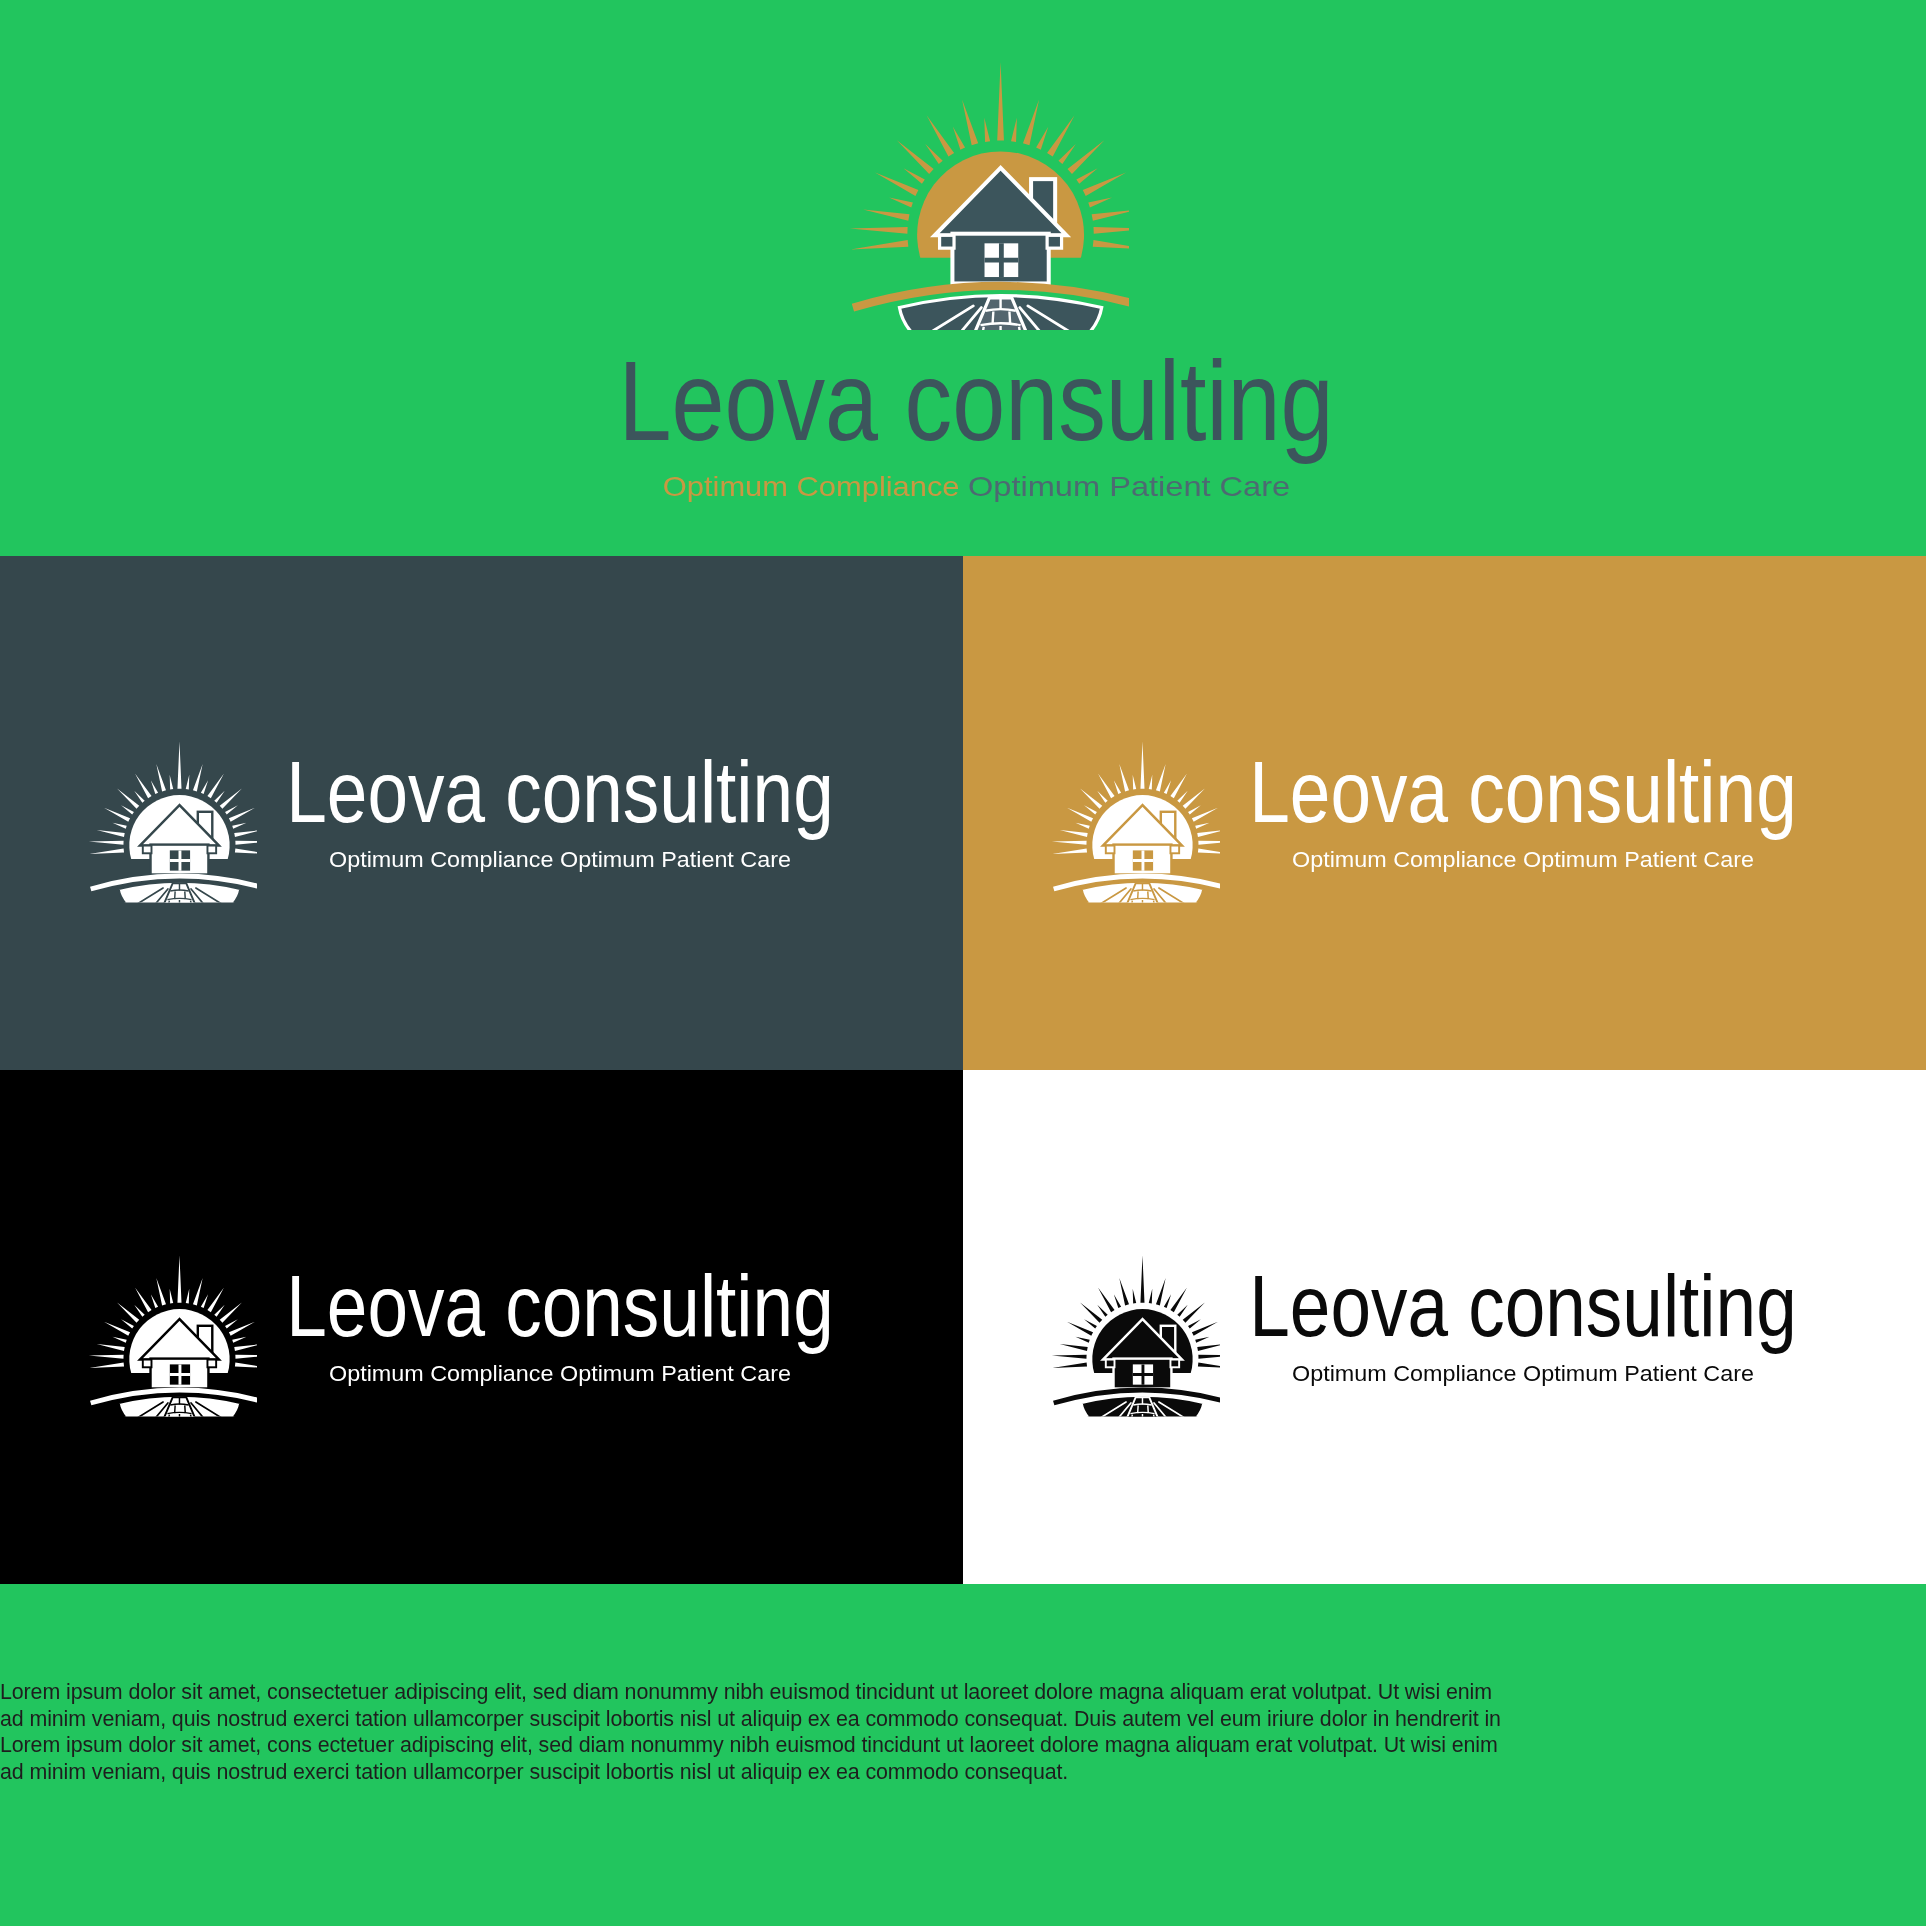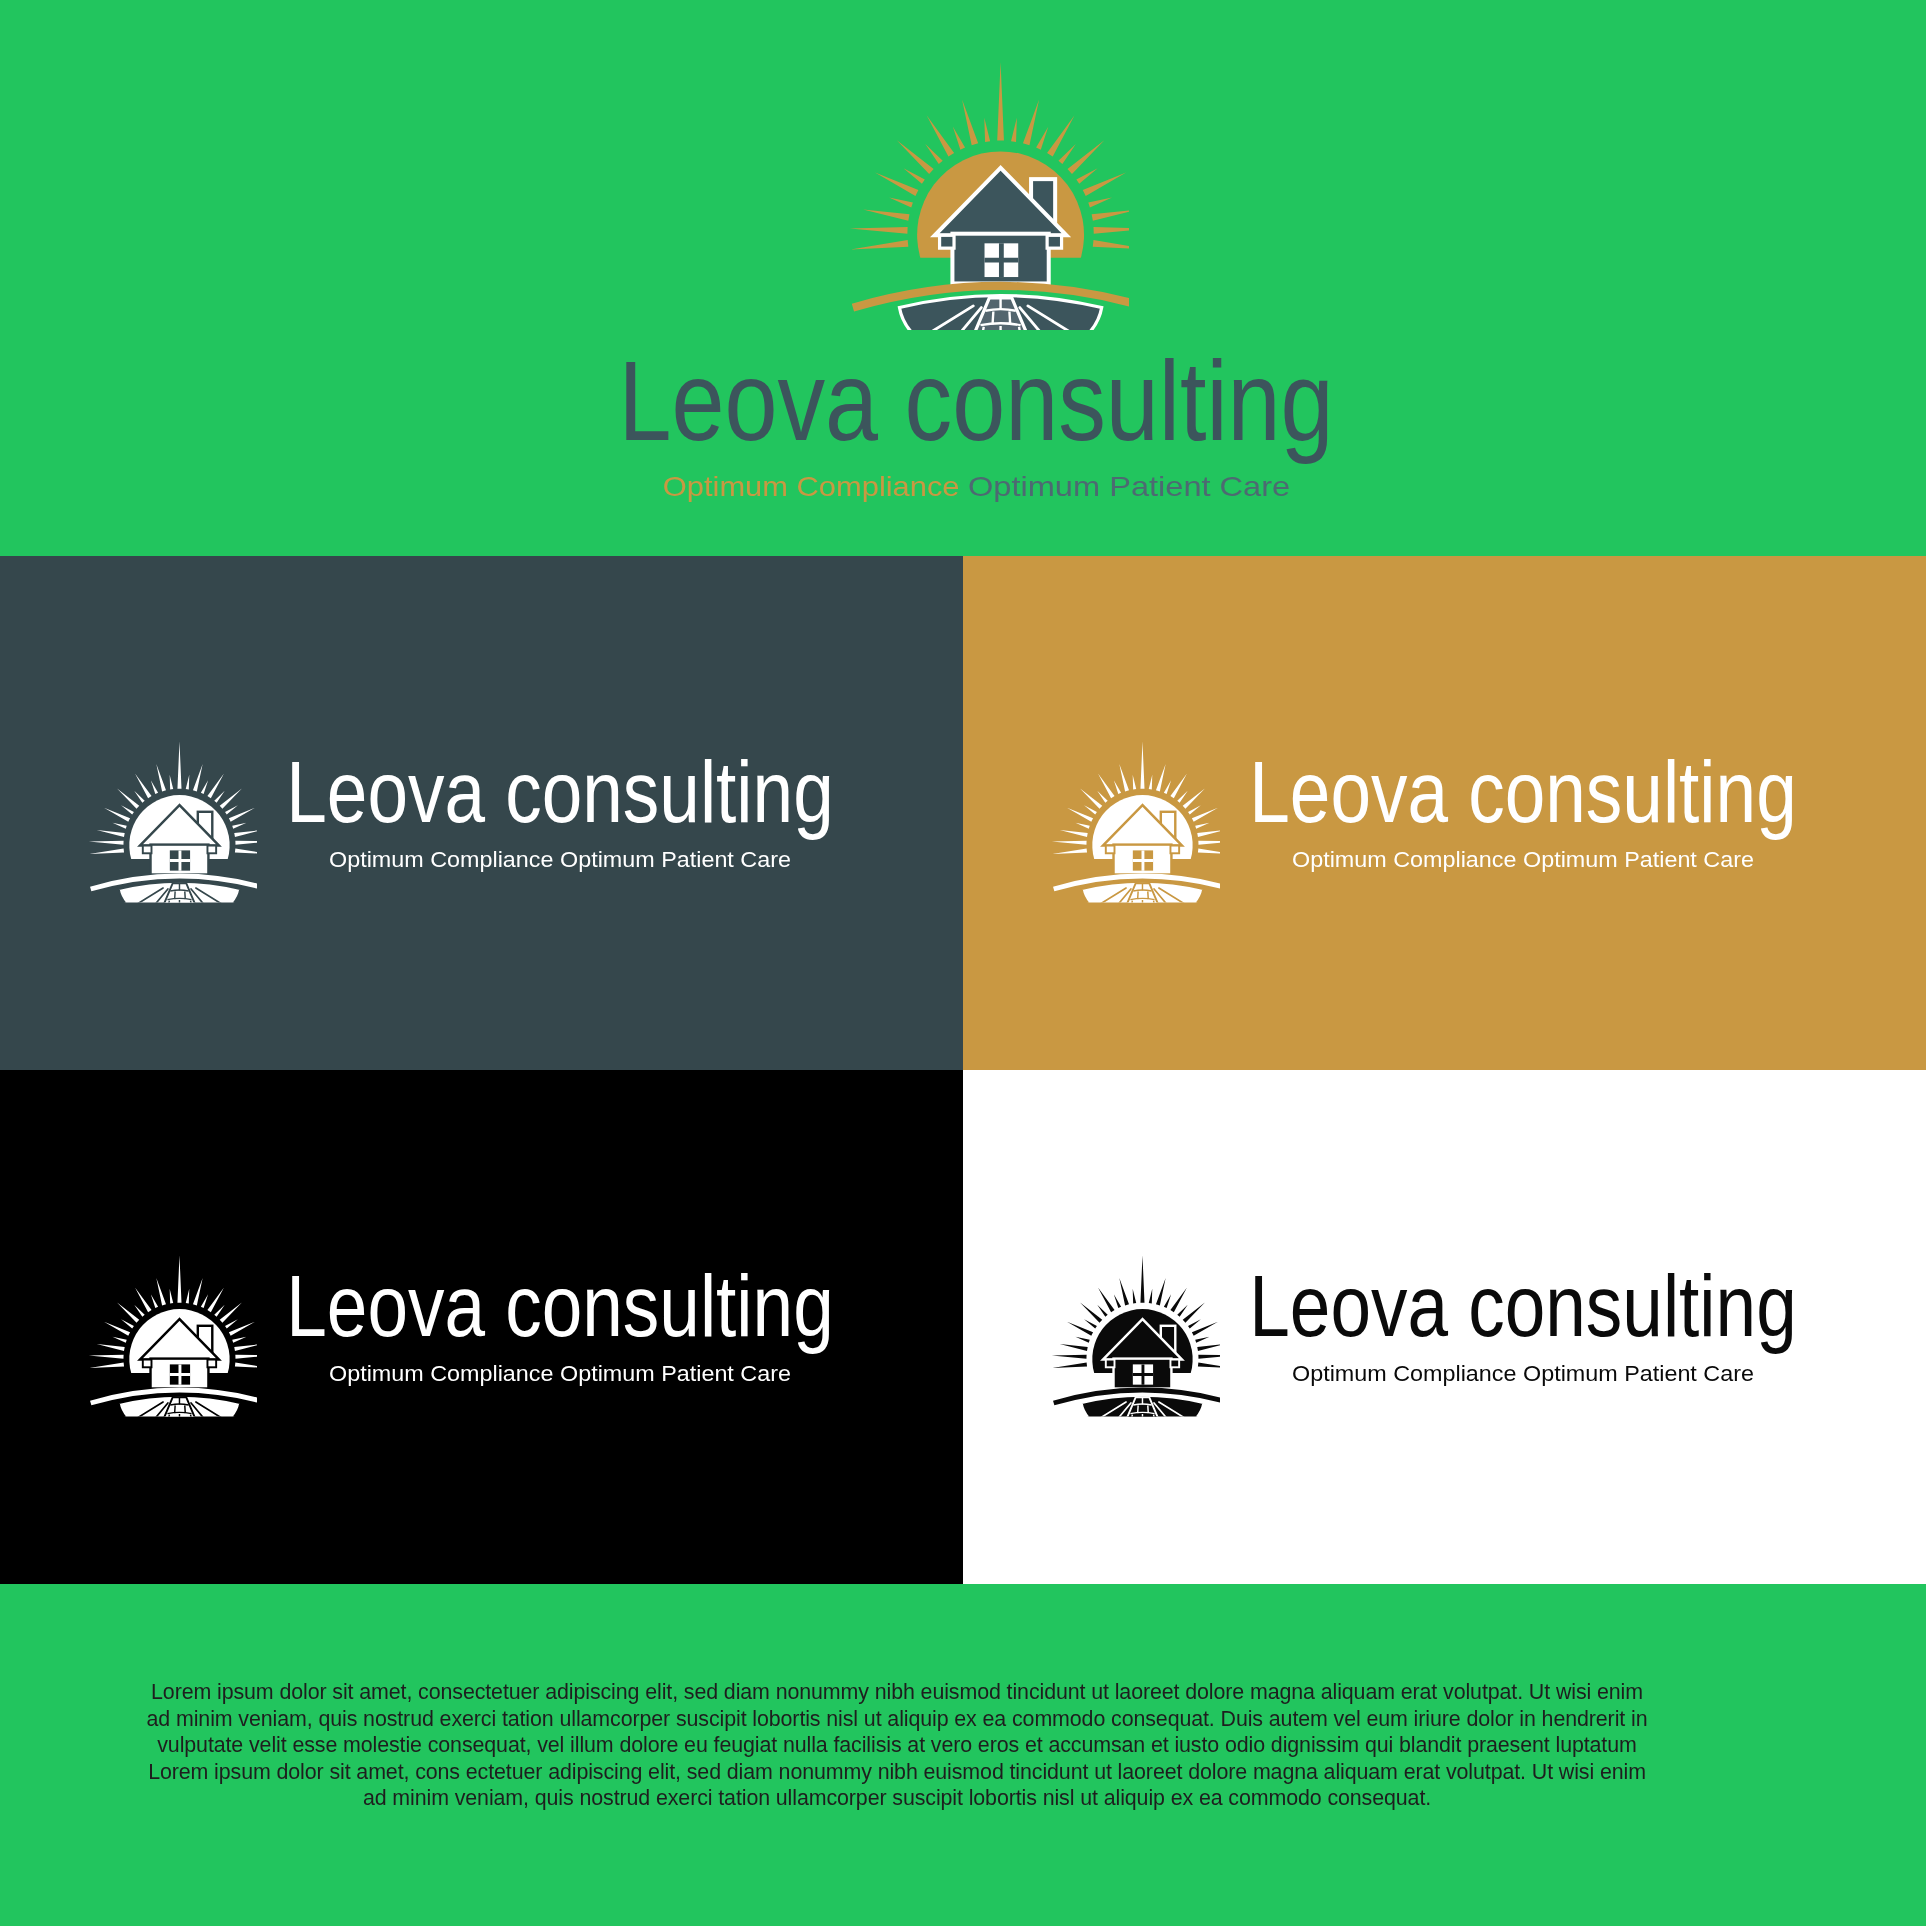--- a/index.html
+++ b/index.html
@@ -20,21 +20,21 @@
         display:grid;grid-template-columns:963px 963px;grid-template-rows:514px 514px;}
   .quad{position:relative;background:var(--bg);}
   .lockup{position:absolute;left:73px;top:50%;transform:translateY(-50%);margin-top:-6.8px;
           display:flex;flex-direction:row;align-items:center;gap:25px;}
   .lockup .icon{height:193px;width:184px;
       --sun:var(--fg);--house:var(--fg);--field:var(--fg);--brick:var(--fg);}
   .lockup text{fill:var(--fg);}
   .textcol{display:flex;flex-direction:column;align-items:center;}
 
   
-  .body-copy{position:absolute;left:0;top:1679px;width:1794px;text-align:center;
+  .body-copy{position:absolute;left:0;top:1679px;width:1794px;text-align:left;
              color:var(--body-text);font-size:21.4px;line-height:26.5px;letter-spacing:-0.1px;}
   .body-copy div{white-space:nowrap;}
 
   svg{display:block;}
 </style>
 </head>
 <body>
 
 <div class="canvas">
 
@@ -157,19 +157,18 @@
           </svg>
         </div>
       </div>
     </div>
 
   </div>
 
   <div class="body-copy">
     <div>Lorem ipsum dolor sit amet, consectetuer adipiscing elit, sed diam nonummy nibh euismod tincidunt ut laoreet dolore magna aliquam erat volutpat. Ut wisi enim</div>
     <div>ad minim veniam, quis nostrud exerci tation ullamcorper suscipit lobortis nisl ut aliquip ex ea commodo consequat. Duis autem vel eum iriure dolor in hendrerit in</div>
-    <div>vulputate velit esse molestie consequat, vel illum dolore eu feugiat nulla facilisis at vero eros et accumsan et iusto odio dignissim qui blandit praesent luptatum</div>
     <div>Lorem ipsum dolor sit amet, cons ectetuer adipiscing elit, sed diam nonummy nibh euismod tincidunt ut laoreet dolore magna aliquam erat volutpat. Ut wisi enim</div>
     <div>ad minim veniam, quis nostrud exerci tation ullamcorper suscipit lobortis nisl ut aliquip ex ea commodo consequat.</div>
   </div>
 
 </div>
 
 
 </body></html>

